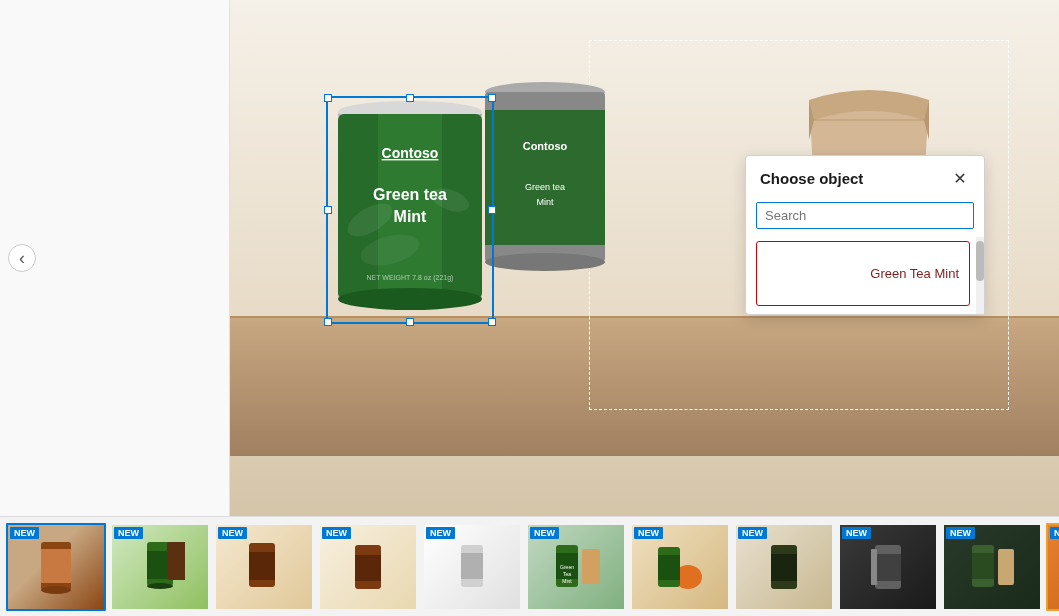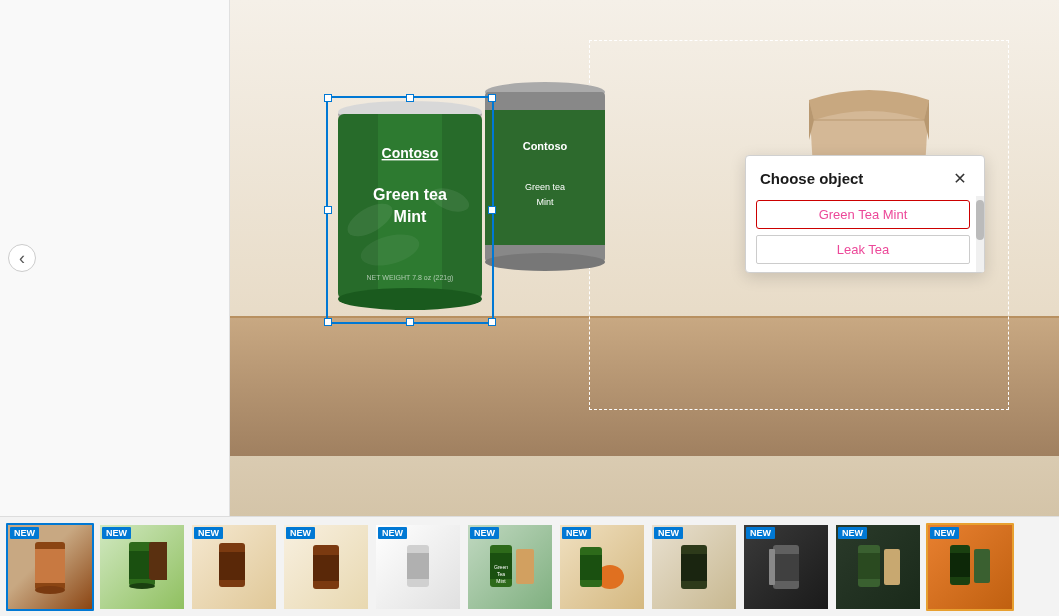--- a/index.html
+++ b/index.html
@@ -200,26 +200,26 @@
       display: flex;
       flex-direction: column;
       gap: 6px;
       overflow-y: auto;
       max-height: 190px;
       padding-right: 4px;
     }
     .popup-item {
       border: 1px solid #ccc;
       border-radius: 2px;
-      padding: 6px 10px;
+      padding: 24px 10px;
       font-size: 13px;
-      color: #ec4899;
+      color: #7f1d1d;
       cursor: pointer;
       background: white;
-      text-align: center;
+      text-align: right;
     }
     .popup-item.selected {
       border: 1.5px solid #cc0000;
       border-radius: 3px;
     }
     .popup-scrollbar {
       position: absolute;
       right: 0;
       top: 0;
       bottom: 0;
@@ -241,21 +241,21 @@
       height: 100px;
       background: #f3f3f3;
       display: flex;
       align-items: center;
       padding: 4px 6px;
       gap: 4px;
       border-top: 1px solid #ddd;
       overflow: hidden;
     }
     .thumb-item {
-      width: 88px;
+      width: 100px;
       height: 88px;
       border: 2px solid transparent;
       position: relative;
       flex-shrink: 0;
       cursor: pointer;
       overflow: hidden;
       border-radius: 1px;
     }
     .thumb-item.active {
       border-color: #0078d4;
@@ -365,24 +365,26 @@
 
         <path d="M20,210 L120,210 L115,205 L25,205 Z" fill="#b08860"></path>
       </svg>
     </div>
 
     <div class="choose-popup">
       <div class="popup-header">
         <span class="popup-title">Choose object</span>
         <button class="popup-close">✕</button>
       </div>
+      <div class="popup-search-wrap">
+        <input class="popup-search" type="text" placeholder="Search" style="">
+      </div>
       <div class="popup-list">
         <div class="popup-list-inner">
           <button class="popup-item selected">Green Tea Mint</button>
-          <button class="popup-item">Leak Tea</button>
         </div>
         <div class="popup-scrollbar">
           <div class="scrollbar-thumb"></div>
         </div>
       </div>
     </div>
   </div>
 </div>
 
 <div class="thumbnail-strip">

